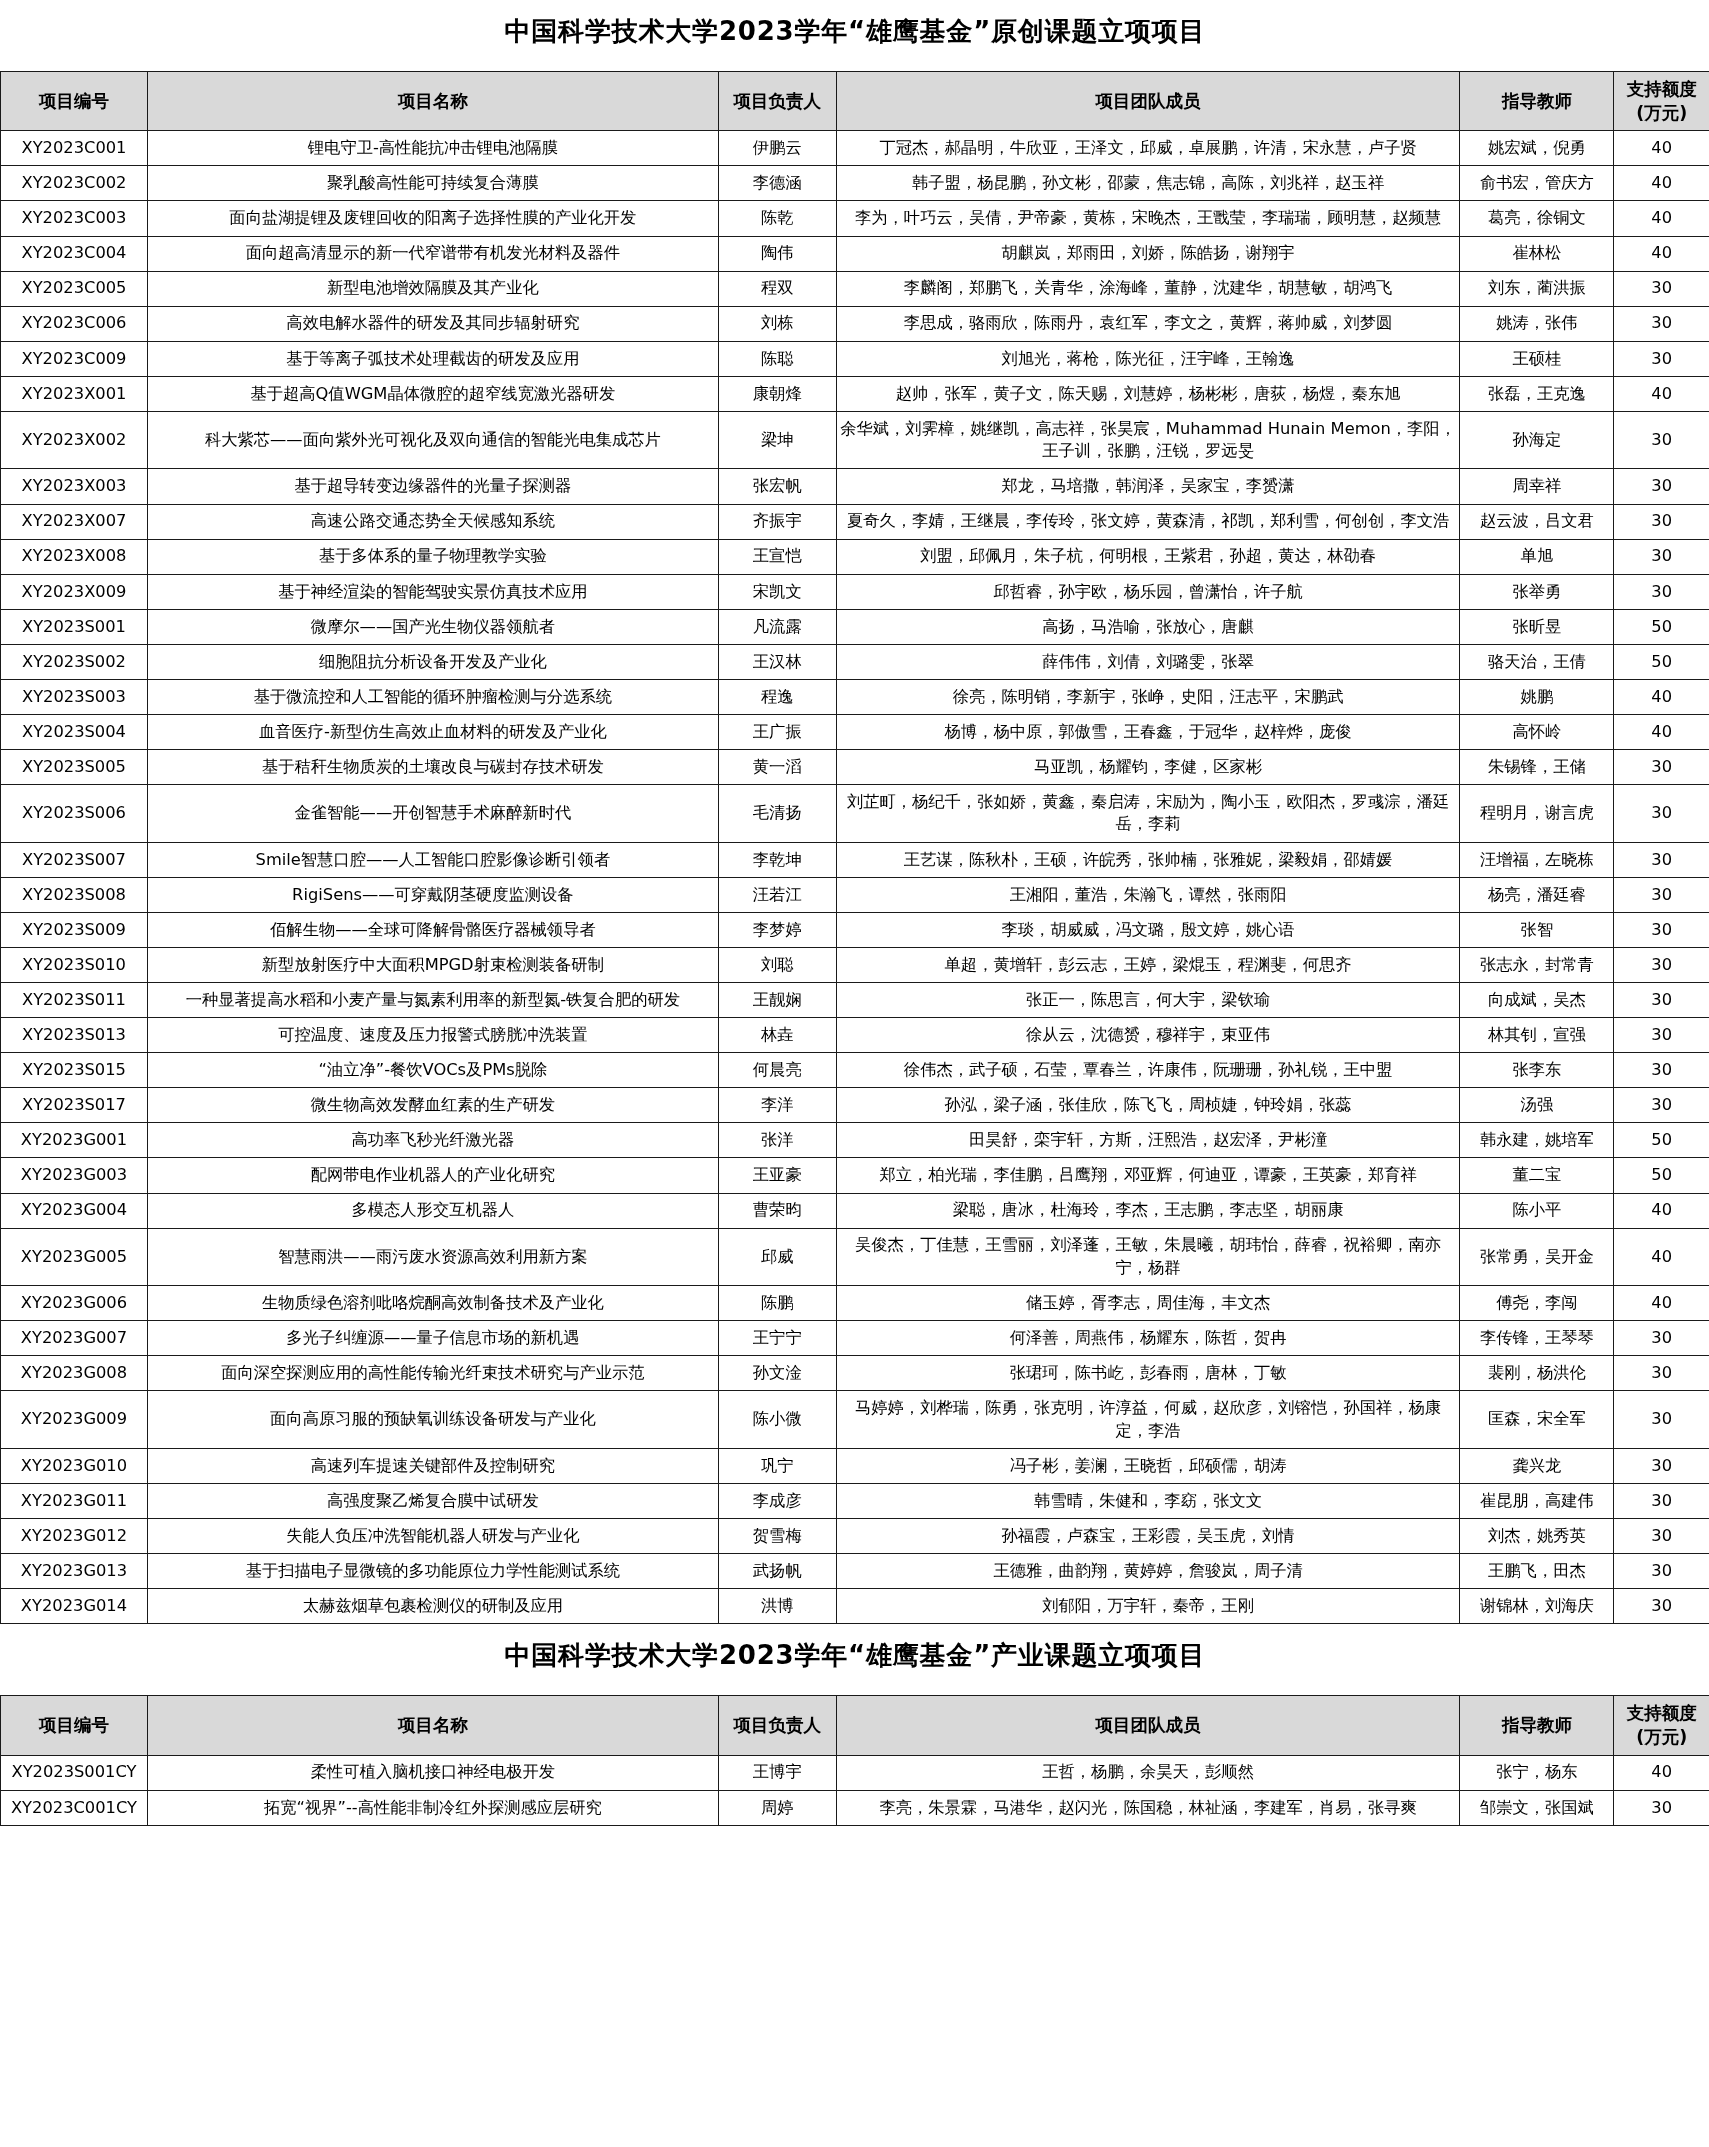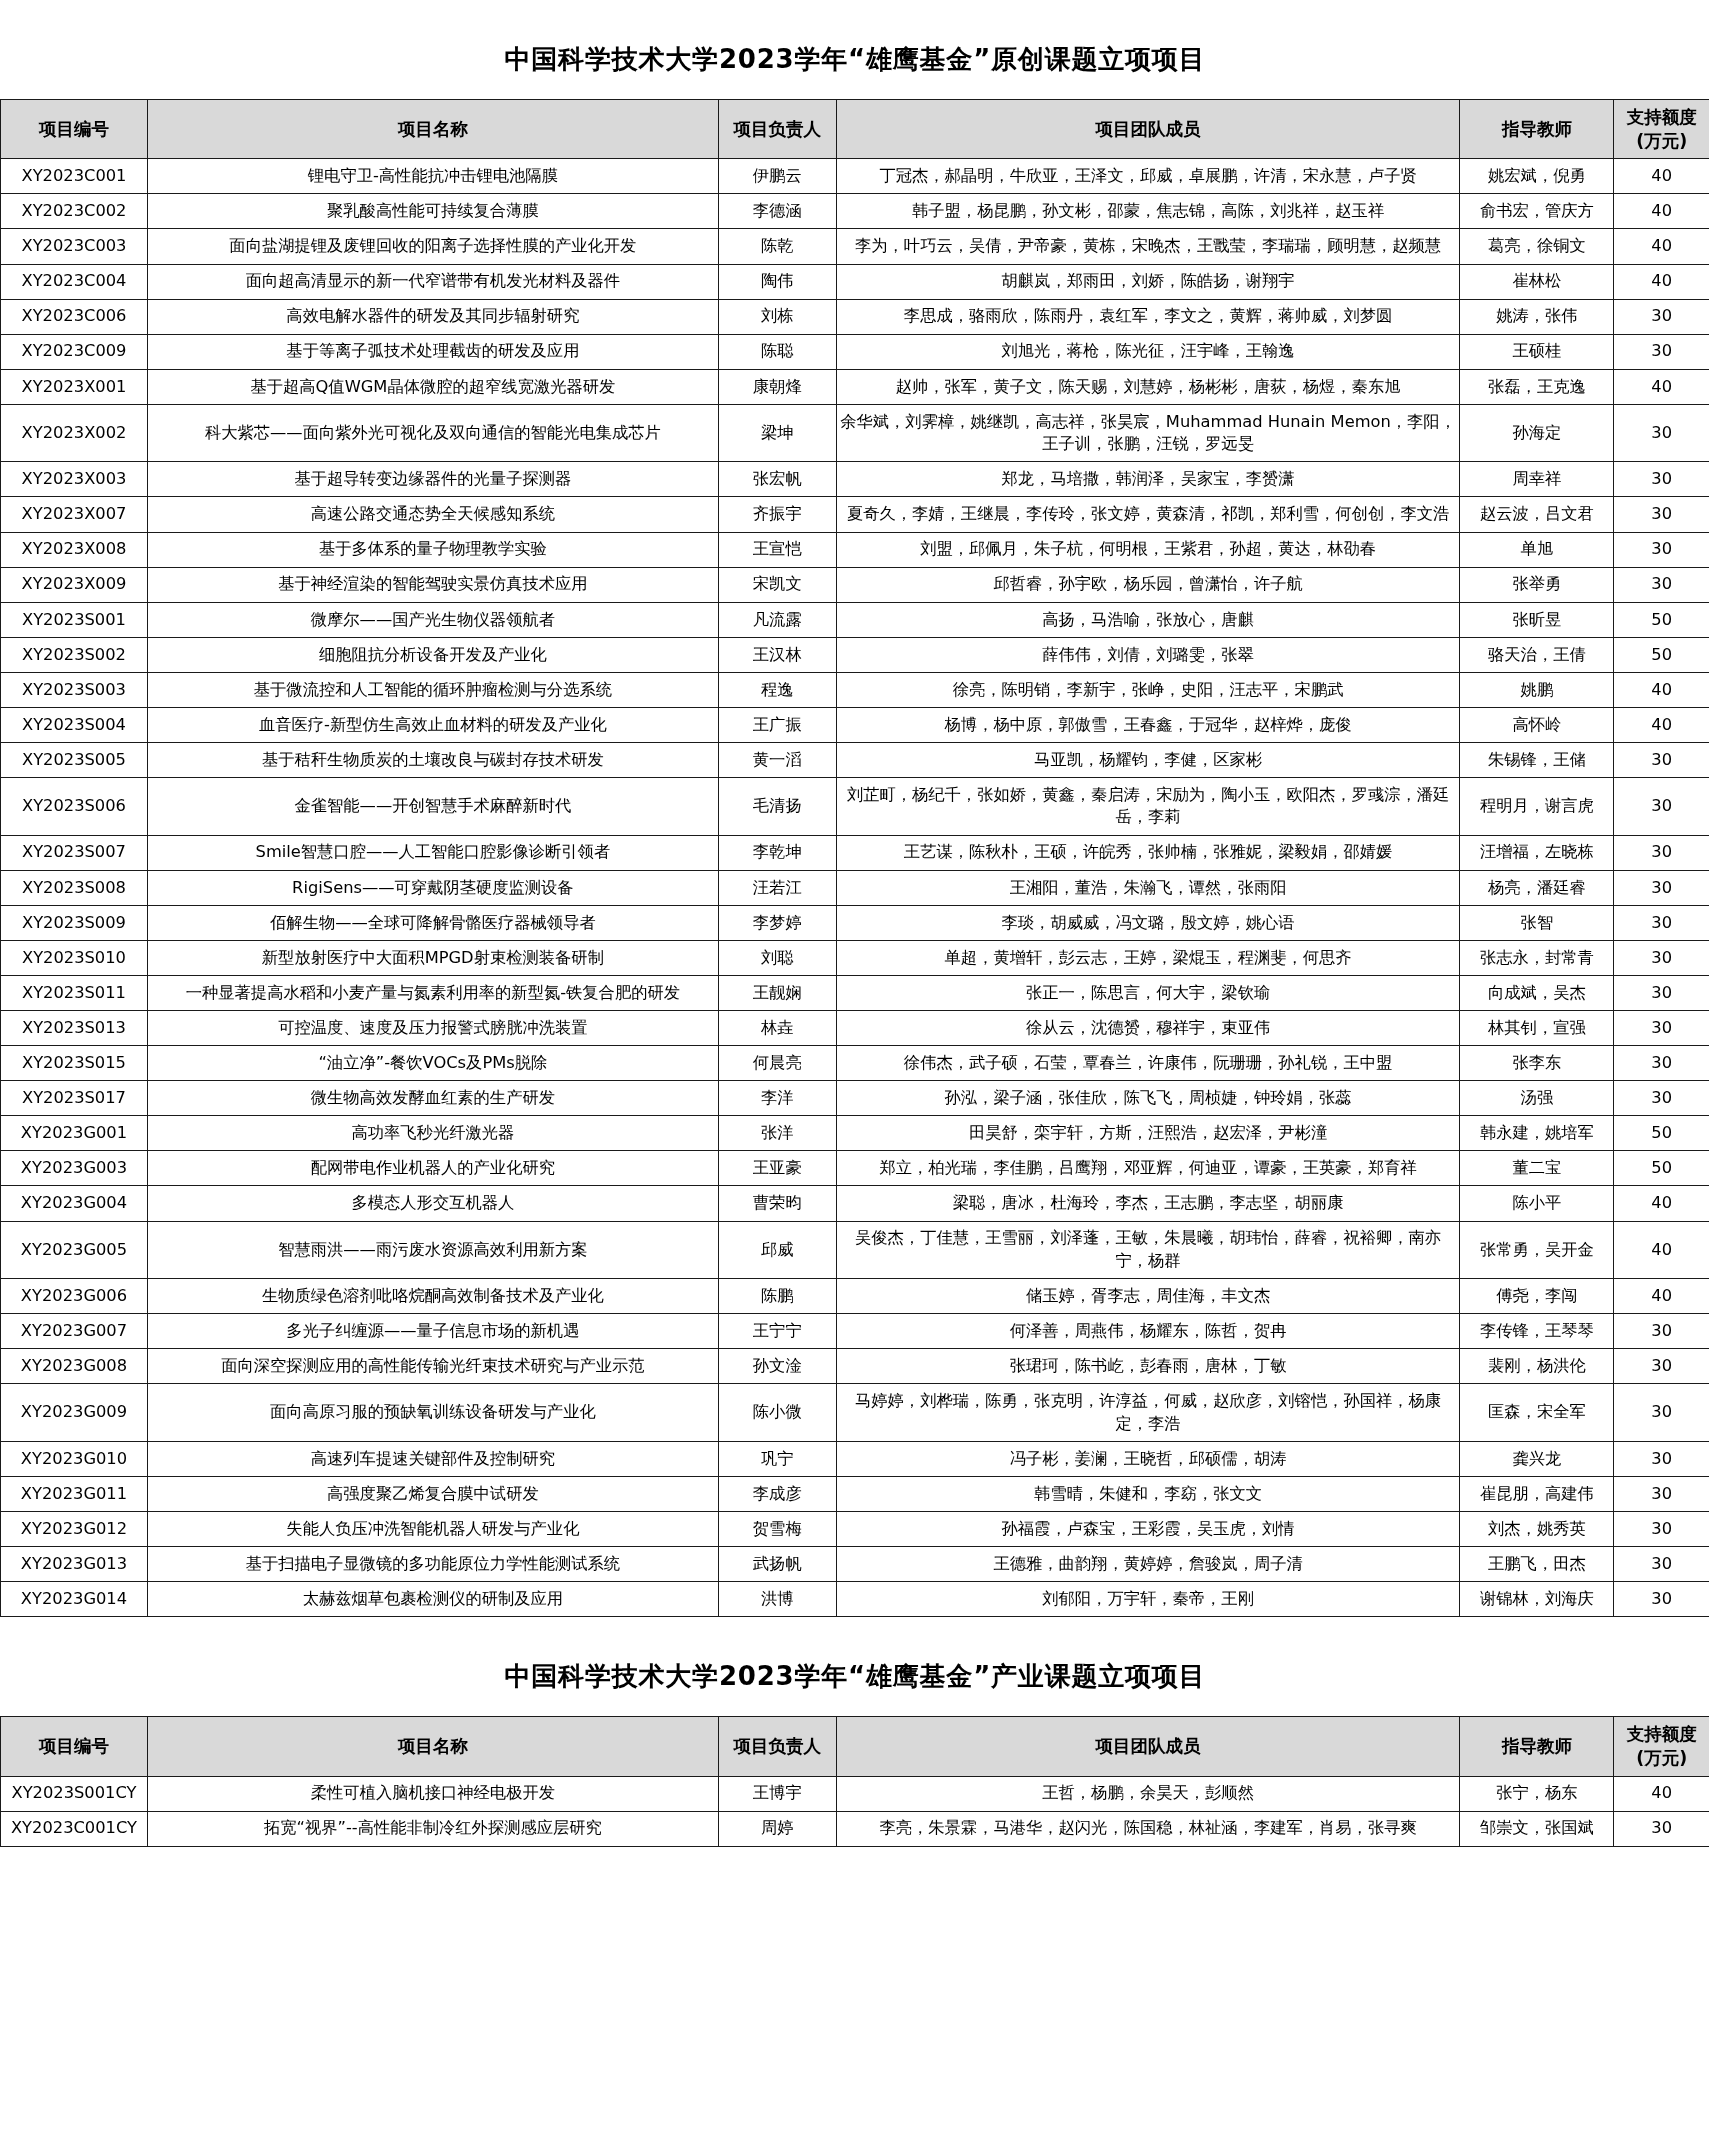--- a/index.html
+++ b/index.html
@@ -5,21 +5,21 @@
   html,body{margin:0;padding:0;background:#ffffff;color:#000;}
   body{
     width:1710px;
     font-family:"DejaVu Sans","Liberation Sans",sans-serif;
   }
   .doc{width:1710px;}
   .table-title{
     text-align:center;
     font-size:26px;
     font-weight:700;
-    padding:42px 0 22px 0;
+    padding:14px 0 22px 0;
     letter-spacing:0.8px;
   }
   table{
     width:100%;
     border-collapse:collapse;
     table-layout:fixed;
     padding-left:40px;
   }
   th,td{
     border:0.8px solid #1a1a1a;
@@ -98,20 +98,28 @@
   </tr>
         <tr>
     <td>XY2023C004</td>
     <td>面向超高清显示的新一代窄谱带有机发光材料及器件</td>
     <td>陶伟</td>
     <td>胡麒岚，郑雨田，刘娇，陈皓扬，谢翔宇</td>
     <td>崔林松</td>
     <td>40</td>
   </tr>
         <tr>
+    <td>XY2023C005</td>
+    <td>新型电池增效隔膜及其产业化</td>
+    <td>程双</td>
+    <td>李麟阁，郑鹏飞，关青华，涂海峰，董静，沈建华，胡慧敏，胡鸿飞</td>
+    <td>刘东，蔺洪振</td>
+    <td>30</td>
+  </tr>
+        <tr>
     <td>XY2023C006</td>
     <td>高效电解水器件的研发及其同步辐射研究</td>
     <td>刘栋</td>
     <td>李思成，骆雨欣，陈雨丹，袁红军，李文之，黄辉，蒋帅威，刘梦圆</td>
     <td>姚涛，张伟</td>
     <td>30</td>
   </tr>
         <tr>
     <td>XY2023C009</td>
     <td>基于等离子弧技术处理截齿的研发及应用</td>

